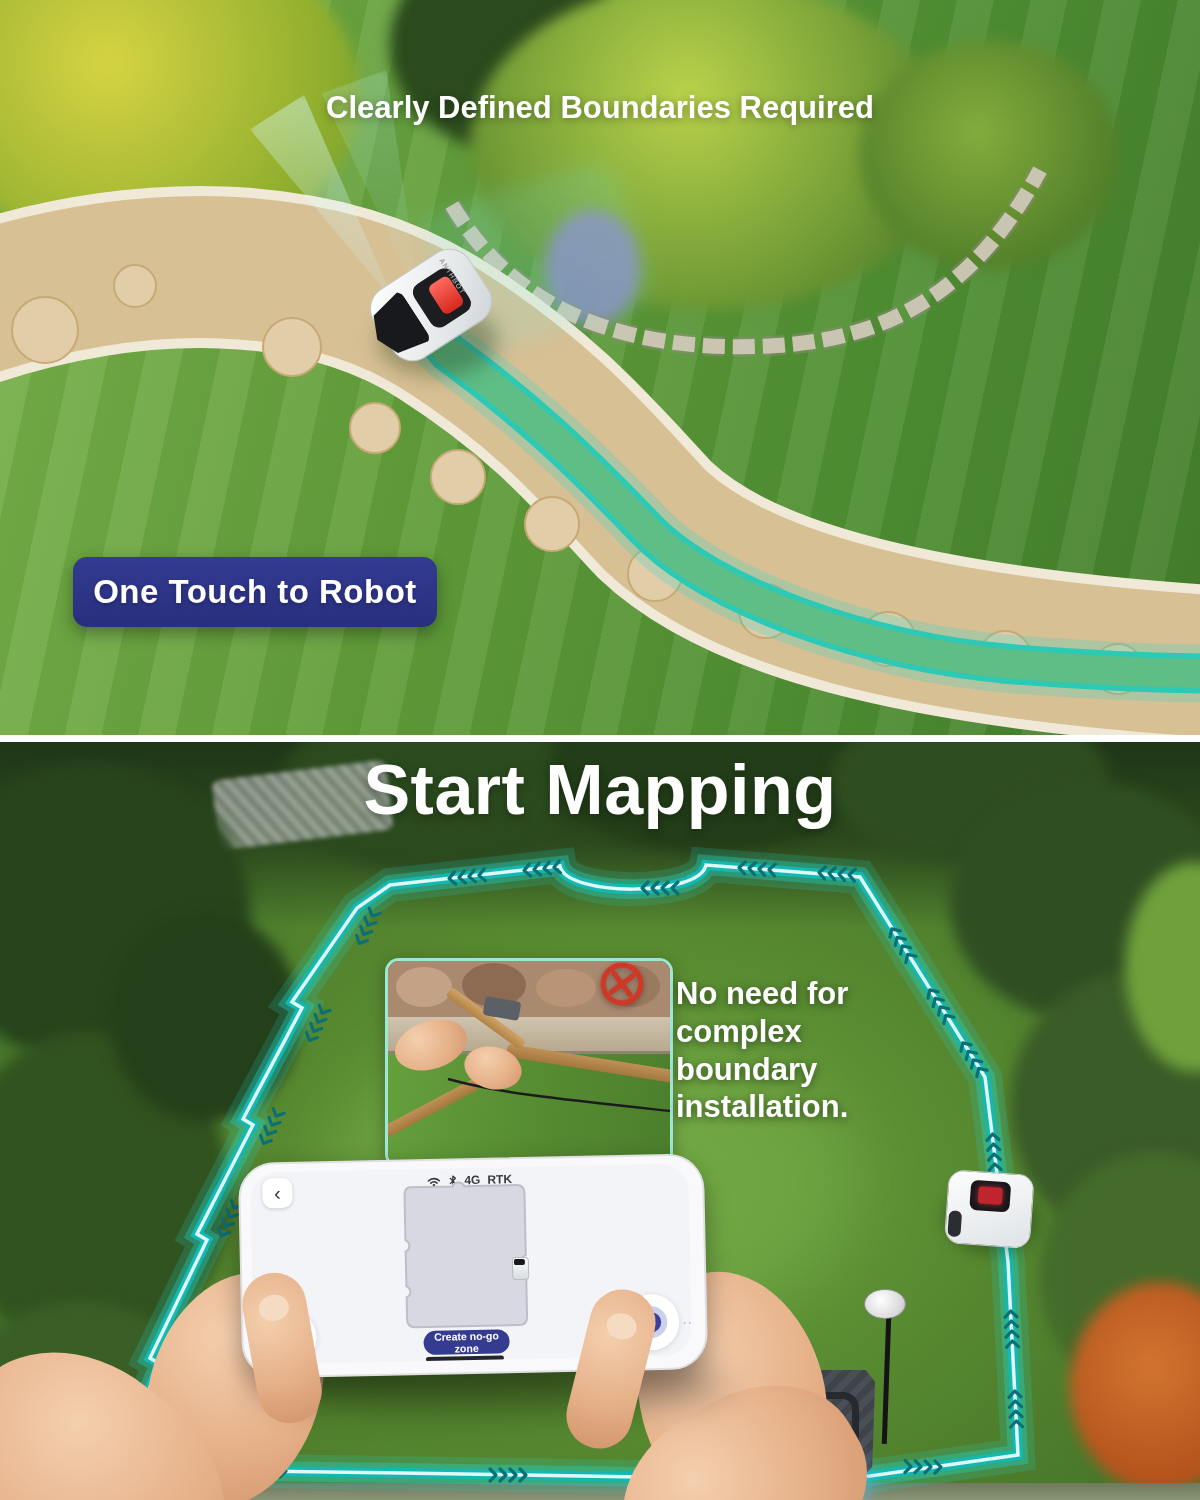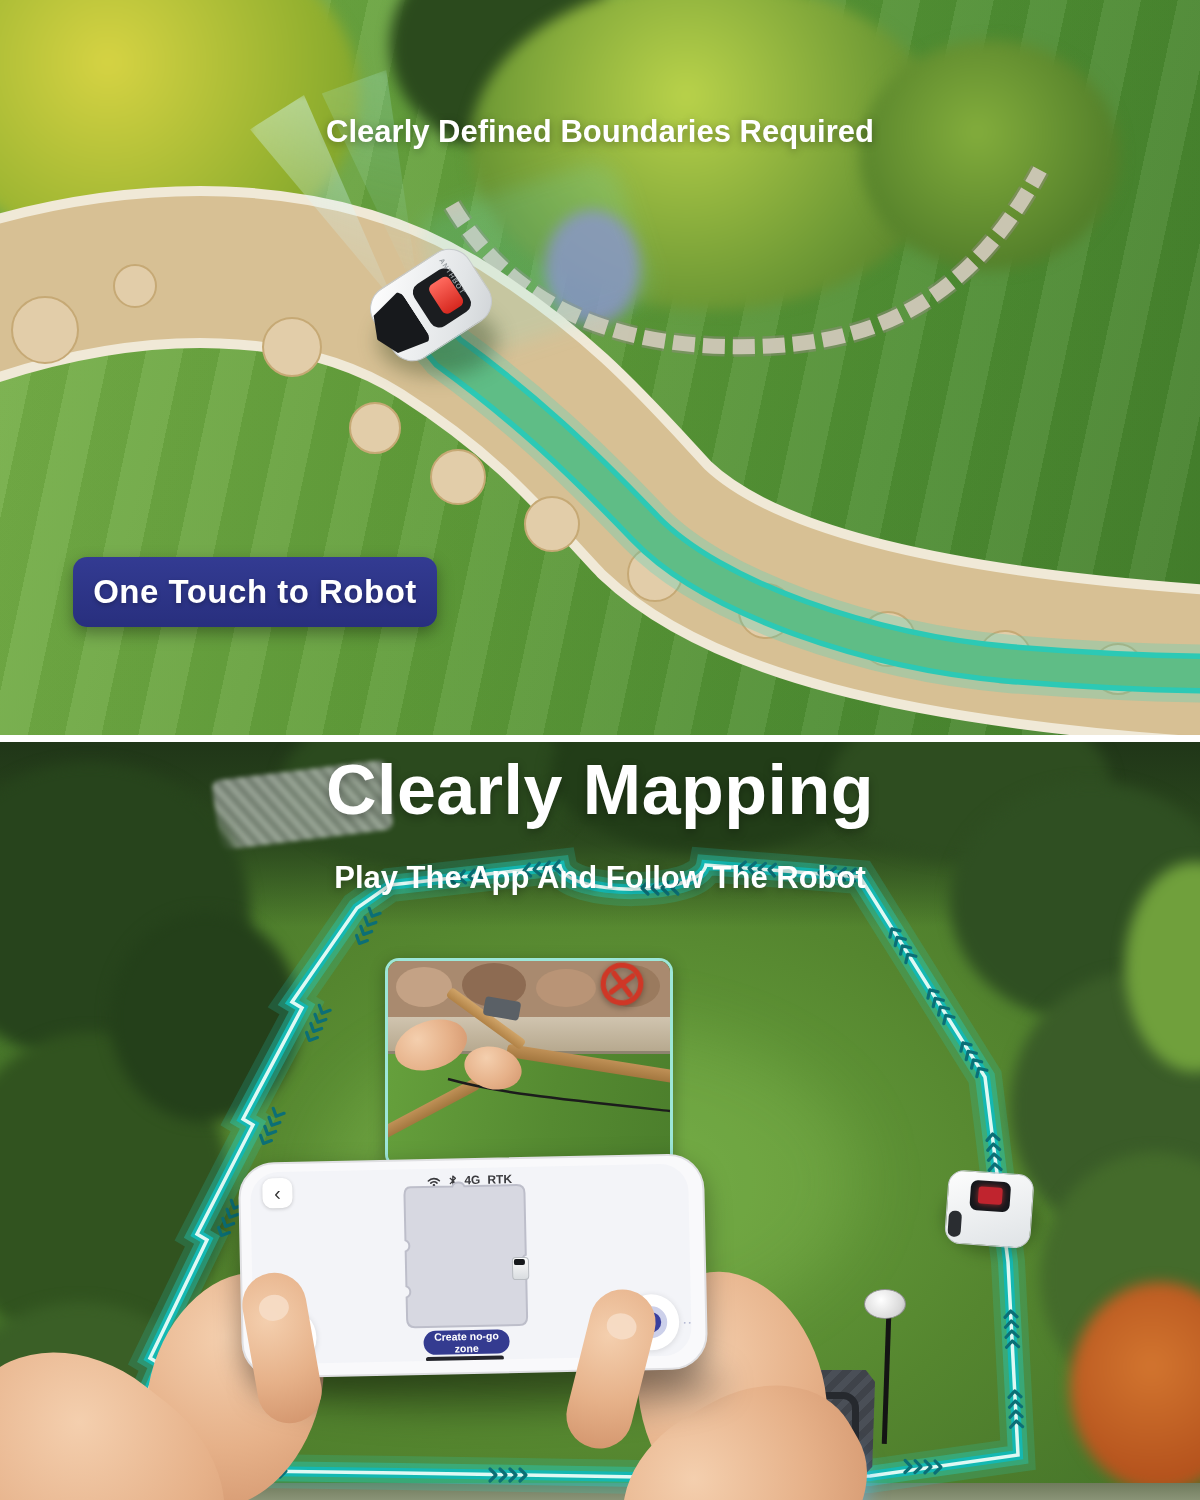--- a/index.html
+++ b/index.html
@@ -16,21 +16,21 @@
   .grass-top{position:absolute;inset:0;
     background:linear-gradient(105deg,#7ab24b,#619d3a 40%,#4f8e33 72%,#447f2c);}
   .stripes{position:absolute;inset:0;background:repeating-linear-gradient(102deg,
     rgba(255,255,255,.06) 0 36px,rgba(20,60,10,.06) 36px 72px);}
   svg.scene{position:absolute;left:0;top:0;}
   .beam{position:absolute;filter:blur(3px);}
   
   .big-title{position:absolute;left:0;width:1200px;text-align:center;color:#fff;
     font-weight:800;text-shadow:0 3px 10px rgba(0,0,0,.30);z-index:12;letter-spacing:.5px;}
   .sub-title{position:absolute;left:0;width:1200px;text-align:center;color:#fff;
-    font-weight:700;text-shadow:0 2px 8px rgba(0,0,0,.35);z-index:12;margin-top:24px;}
+    font-weight:700;text-shadow:0 2px 8px rgba(0,0,0,.35);z-index:12;}
   #start-btn{position:absolute;left:73px;top:557px;width:364px;height:70px;border-radius:14px;
     background:linear-gradient(#333b92,#282f7e);display:flex;align-items:center;justify-content:center;
     color:#fff;font-size:33px;font-weight:800;letter-spacing:.5px;z-index:12;border:none;
     box-shadow:0 6px 16px rgba(0,0,0,.35);text-shadow:0 2px 4px rgba(0,0,0,.25);cursor:pointer;}
   
   #robot-top{position:absolute;left:352px;top:240px;width:160px;height:150px;z-index:8;}
   #robot-top .shadow{position:absolute;left:26px;top:66px;width:120px;height:70px;border-radius:50%;
     background:rgba(30,50,15,.35);filter:blur(10px);}
   #robot-top .body{position:absolute;left:22px;top:24px;width:112px;height:80px;border-radius:24px;
     background:linear-gradient(135deg,#ffffff,#e2e5e7 70%,#cfd3d6);border:1px solid #c6cacd;
@@ -258,20 +258,21 @@
       <div style="position:absolute;left:96px;top:38px;width:36px;height:19px;background:#5a6066;border-radius:4px;transform:rotate(10deg);"></div>
       <div class="skin" style="position:absolute;left:6px;top:60px;width:74px;height:48px;border-radius:50%;transform:rotate(-18deg);"></div>
       <div class="skin" style="position:absolute;left:76px;top:86px;width:58px;height:42px;border-radius:50%;transform:rotate(14deg);"></div>
     </div>
 
     <svg id="no-icon" viewBox="0 0 46 46">
       <circle cx="23" cy="23" r="18" fill="rgba(255,255,255,.12)" stroke="#cf3726" stroke-width="5"></circle>
       <path d="M14 14 L32 32 M32 14 L14 32" stroke="#cf3726" stroke-width="5" stroke-linecap="round"></path>
     </svg>
 
+    <div id="note">No need for complex boundary installation.</div>
 
     <div id="lamp-pole"></div>
     <div id="lamp-cap"></div>
     <div id="station">
       <div class="handle"></div>
       <div class="box"></div>
     </div>
     <div id="charge-glow">
       <svg viewBox="0 0 36 36" width="36" height="36">
           <path d="M20 5 L10 20 H17 L15 31 L26 15 H18 Z" fill="#cfe6ff"></path>
@@ -323,16 +324,15 @@
         <div class="joy-dots" style="left:430px;">∙∙∙</div>
       </div>
     </div>
     <div class="skin" style="position:absolute;left:250px;top:530px;width:64px;height:152px;border-radius:32px;transform:rotate(-10deg);z-index:8;">
       <div class="nail" style="left:16px;top:22px;width:30px;height:26px;"></div>
     </div>
     <div class="skin" style="position:absolute;left:578px;top:546px;width:66px;height:162px;border-radius:33px;transform:rotate(14deg);z-index:8;">
       <div class="nail" style="left:18px;top:24px;width:30px;height:26px;"></div>
     </div>
 
-    <div class="big-title" style="top:8px;font-size:70px;">Clearly Mapping</div>
-    <div class="sub-title" style="top:94px;font-size:31px;">Play The App And Follow The Robot</div>
+    <div class="big-title" style="top:8px;font-size:70px;">Start Mapping</div>
   </div>
 </div>
 
 </body></html>

